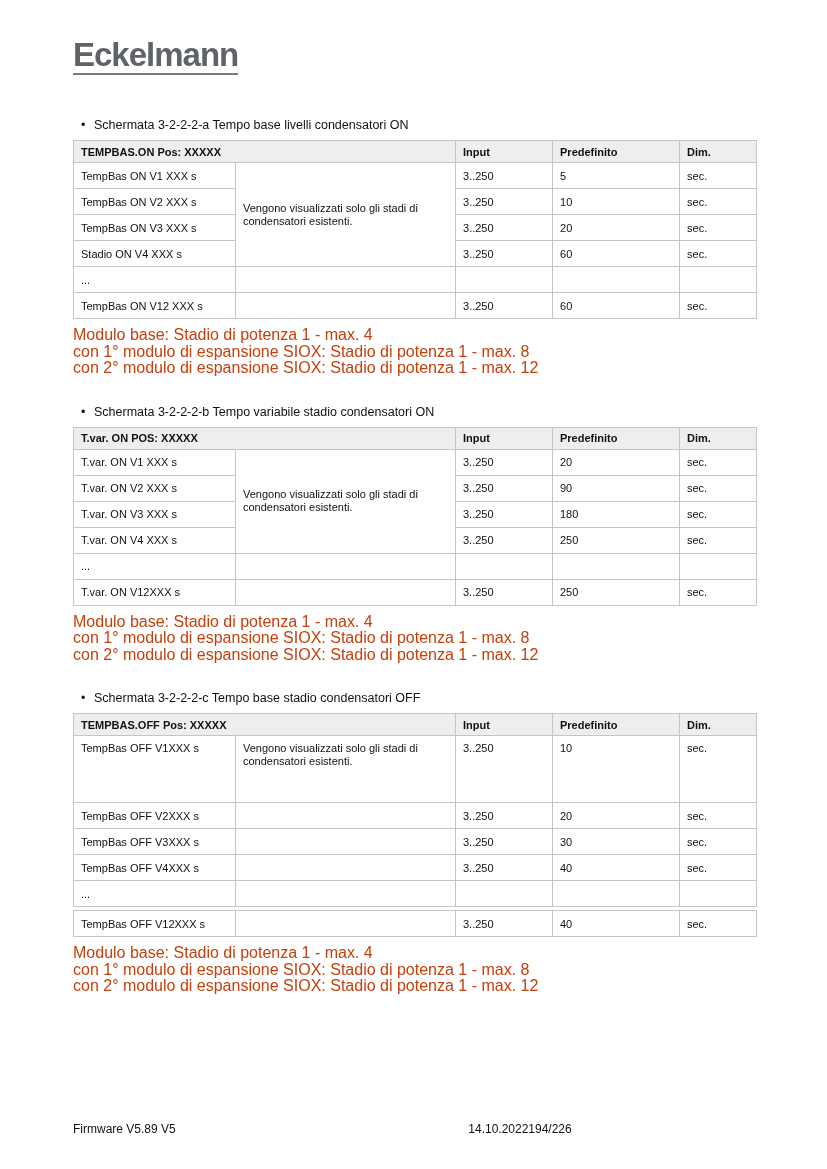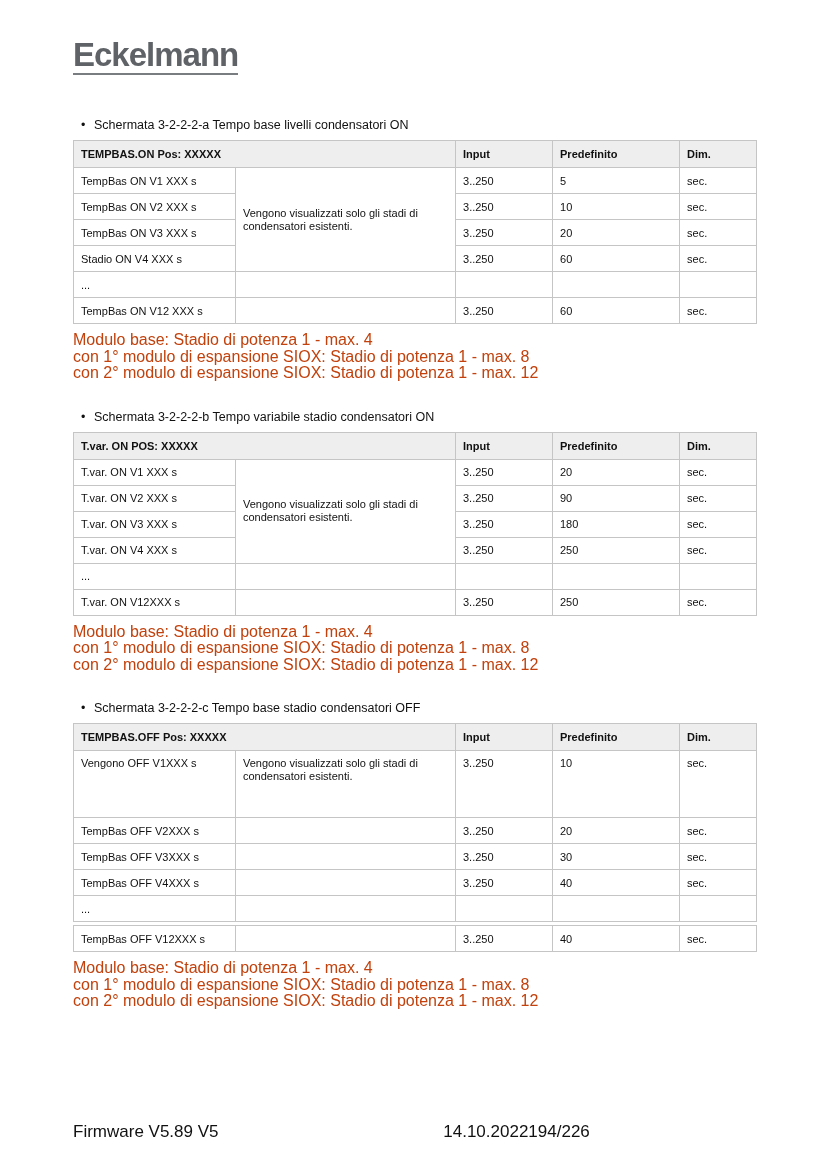--- a/index.html
+++ b/index.html
@@ -49,33 +49,33 @@
     padding: 4px 7px;
     text-align: left;
     vertical-align: middle;
     height: 26px;
     overflow: hidden;
     white-space: normal;
   }
   table.data-table thead th {
     background: #eeeeee;
     font-weight: bold;
-    height: 27px;
+    height: 22px;
   }
   td.col-note { vertical-align: middle; line-height: 13px; }
   tr.tall td { height: 67px; vertical-align: top; padding-top: 6px; }
   tr.gap td { border: none; height: 4px; padding: 0; background: #ffffff; }
   .notes { margin-top: 8px; font-size: 16px; line-height: 16.5px; color: #c2410c; }
   .footer {
     position: absolute;
     left: 73px;
     right: 71px;
     top: 1122px;
     display: flex;
-    font-size: 17px;
+    font-size: 12px;
     color: #111111;
   }
   .footer .fl { flex: 1; text-align: left; }
   .footer .fc { flex: 1; text-align: right; }
   .footer .fr { flex: 1; text-align: left; }
 </style>
 </head>
 <body>
 
 <div class="page">
@@ -239,21 +239,21 @@
           <thead>
             <tr>
               <th class="col-pos" colspan="2">TEMPBAS.OFF Pos: XXXXX</th>
               <th>Input</th>
               <th>Predefinito</th>
               <th>Dim.</th>
             </tr>
           </thead>
           <tbody>
             <tr class="tall">
-              <td class="col-param">Vengono OFF V1XXX s</td>
+              <td class="col-param">TempBas OFF V1XXX s</td>
               <td class="col-note" rowspan="1">Vengono visualizzati solo gli stadi di condensatori esistenti.</td>
               <td class="col-input-cell">3..250</td>
               <td class="col-default-cell">10</td>
               <td class="col-dim-cell">sec.</td>
             </tr>
             <tr>
               <td class="col-param">TempBas OFF V2XXX s</td>
               <td class="col-note"></td>
               <td class="col-input-cell">3..250</td>
               <td class="col-default-cell">20</td>

